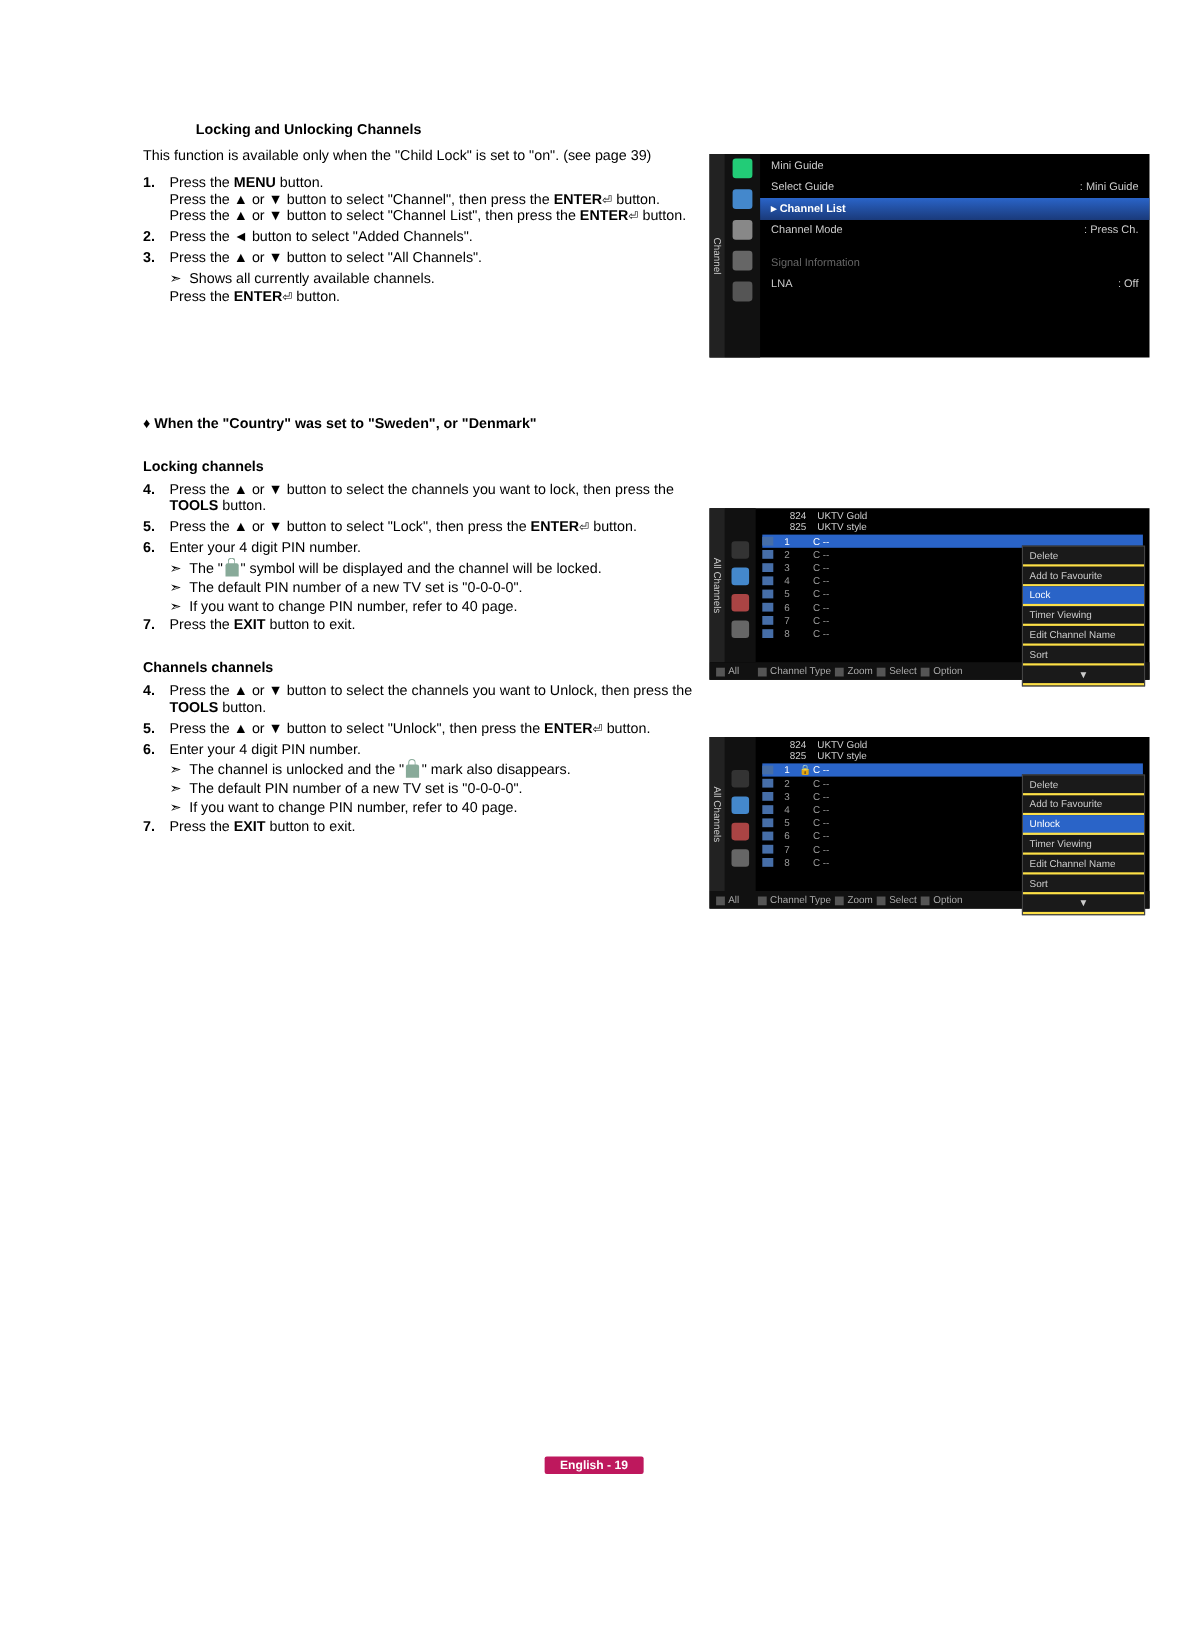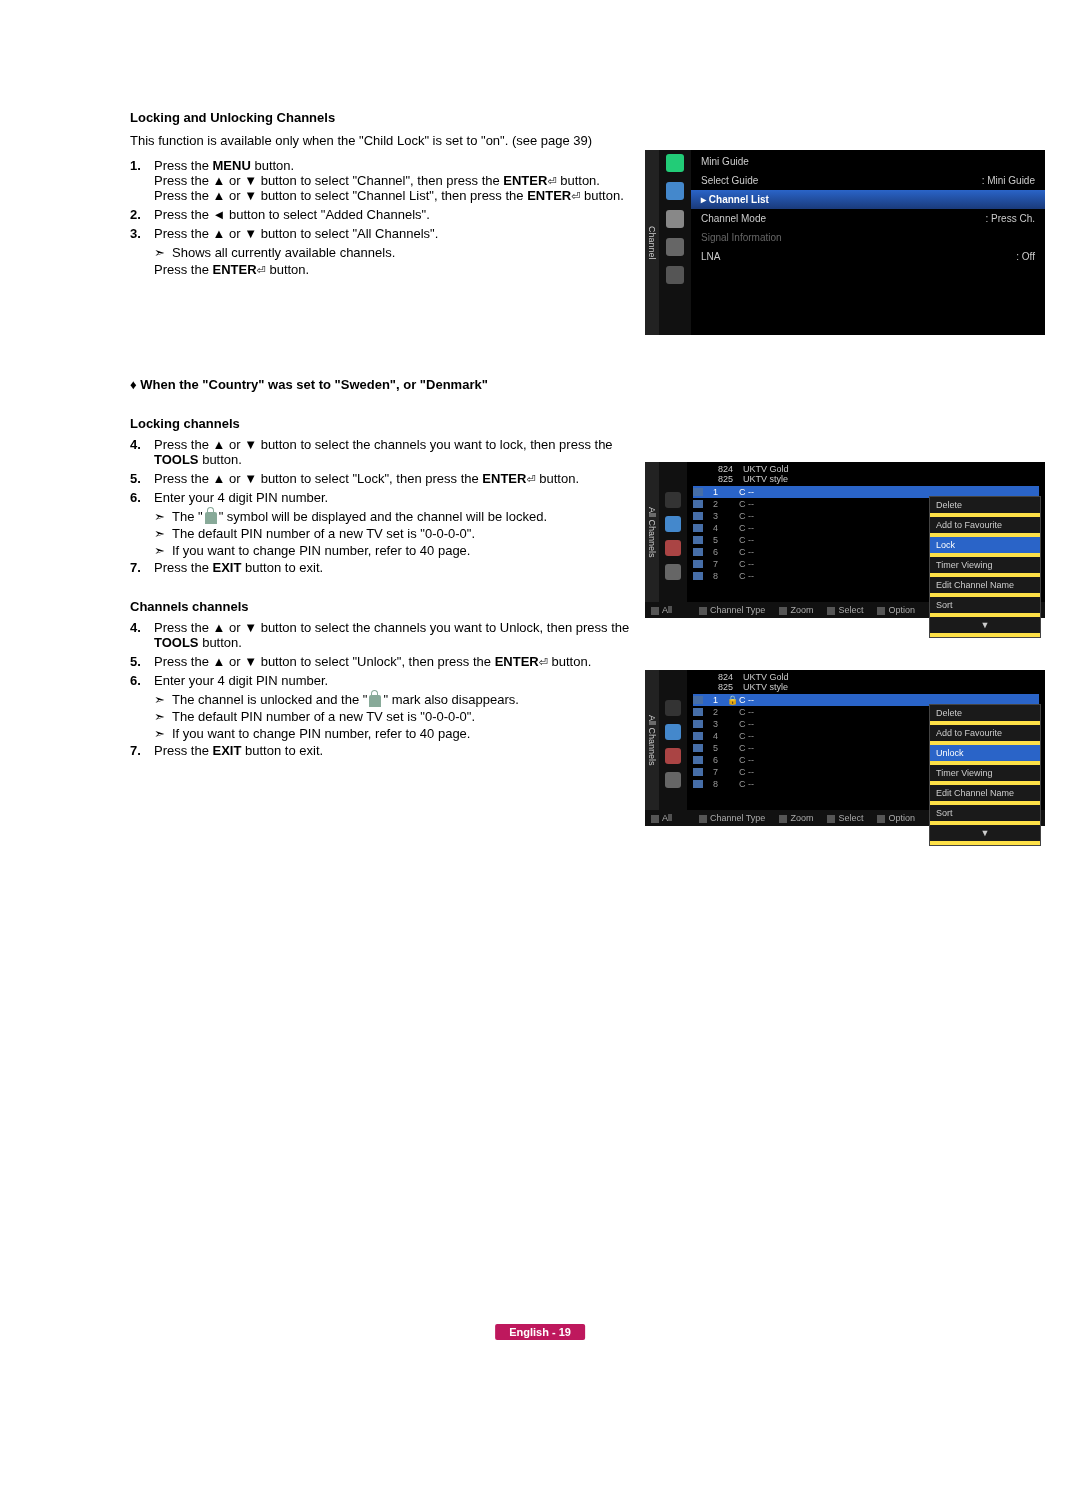--- a/index.html
+++ b/index.html
@@ -13,20 +13,21 @@
   }
   .page {
     padding: 110px 120px 40px 130px;
     position: relative;
     min-height: 1380px;
     box-sizing: border-box;
   }
   .section-title {
     font-weight: bold;
     margin-bottom: 8px;
+    margin-left: 48px;
   }
   .intro {
     margin-bottom: 10px;
   }
   .num-list {
     margin: 0 0 12px 0;
     padding: 0;
   }
   .num-list .row {
     display: flex;
@@ -79,21 +80,21 @@
     top:-5px; left:2px;
     width:5px; height:5px;
     border:1.5px solid #8a9;
     border-bottom:none;
     border-radius:4px 4px 0 0;
   }
 
   
   .tv-menu {
     position: absolute;
-    top: 150px;
+    top: 140px;
     right: 35px;
     width: 400px;
     height: 185px;
     background: #000;
     color: #fff;
     font-size: 10px;
     display: flex;
   }
   .tv-menu .side-label {
     writing-mode: vertical-lr;
@@ -125,21 +126,21 @@
     display: flex;
     padding: 4px 10px;
     color: #ccc;
   }
   .tv-menu .item .lbl { flex: 1; }
   .tv-menu .item.sel {
     background: linear-gradient(#2a64c8,#1a3a7a);
     color: #fff;
     font-weight: bold;
   }
-  .tv-menu .item.dim { color: #666; }
+  .tv-menu .item.dim { color: #666; margin-top: 11px; }
 
   
   .ch-list {
     position: absolute;
     right: 35px;
     width: 400px;
     height: 156px;
     background: #000;
     color: #fff;
     font-size: 9px;
@@ -178,28 +179,28 @@
   .ch-rows .cr .cn { width:14px; }
   .ch-rows .cr .cl { width:12px; }
   .ch-rows .cr.sel { background:#2a64c8; color:#fff;}
   .popup {
     position:absolute;
     right:4px; top:34px;
     width:110px;
     background:#1a1a1a;
     border:1px solid #444;
   }
-  .popup .pi { padding:3px 6px; color:#ccc; font-size:9px; border-bottom:4px solid #fde047;}
+  .popup .pi { padding:3px 6px; color:#ccc; font-size:9px; border-bottom:2px solid #fde047;}
   .popup .pi.psel { background:#2a64c8; color:#fff;}
   .popup .pi.last { text-align:center;}
   .ch-foot {
     background:#111;
     display:flex;
     padding:3px 6px;
-    gap:14px;
+    gap:4px;
     color:#aaa;
     font-size:9px;
   }
   .ch-foot span::before{content:"";display:inline-block;width:8px;height:8px;margin-right:3px;background:#555;vertical-align:middle;}
   .ch-foot .all{ width:34px;}
 
   .footer-pg {
     position:absolute;
     bottom:40px;
     left:50%;

